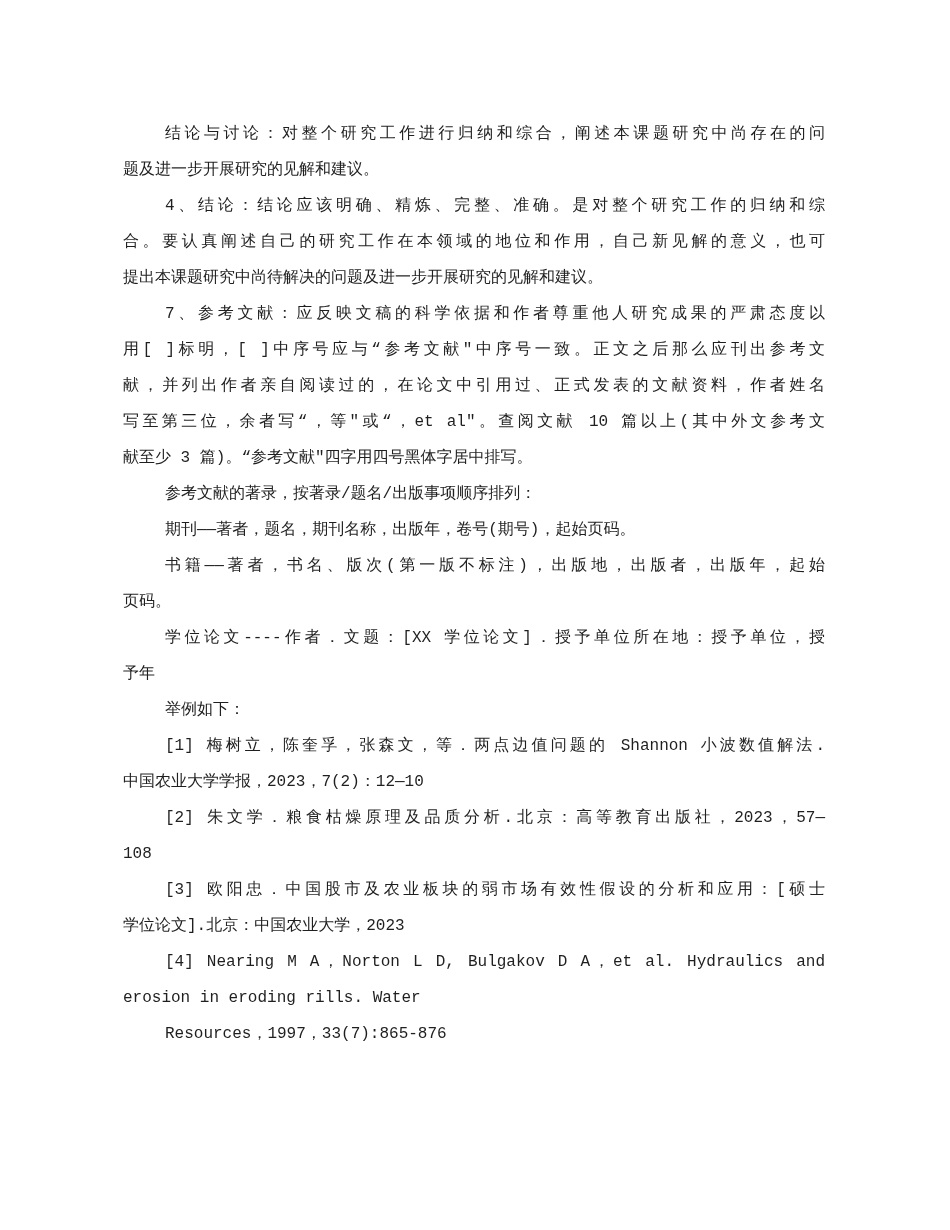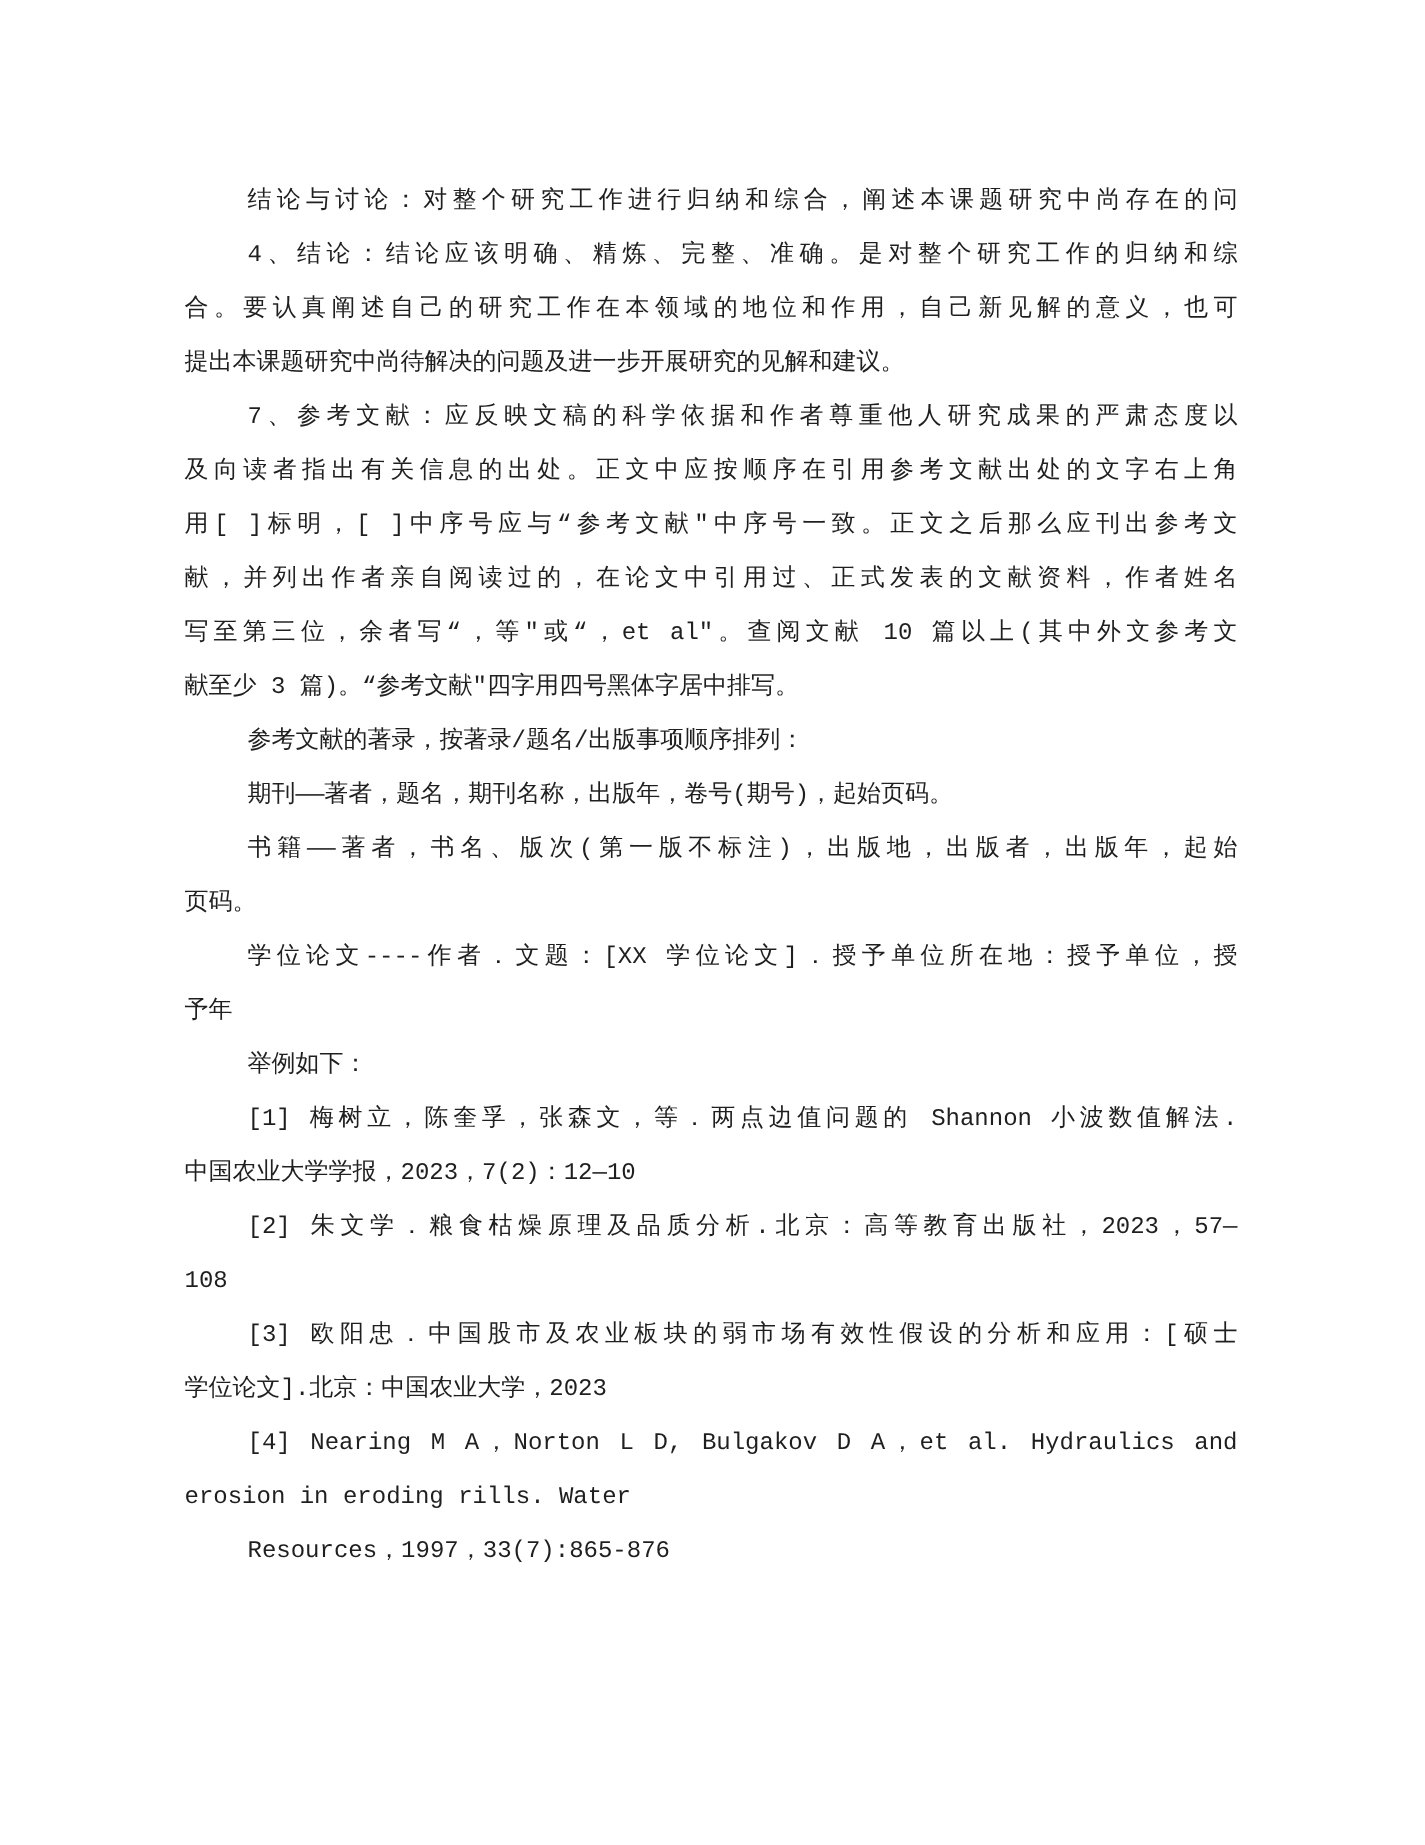--- a/index.html
+++ b/index.html
@@ -45,25 +45,25 @@
     text-align-last: justify;
     text-justify: inter-character;
   }
 </style>
 </head>
 <body>
 
 <div class="doc-page">
   <div class="doc-body">
     <div class="line ind just">结论与讨论：对整个研究工作进行归纳和综合，阐述本课题研究中尚存在的问</div>
+    <div class="line">题及进一步开展研究的见解和建议。</div>
     <div class="line ind just">4、结论：结论应该明确、精炼、完整、准确。是对整个研究工作的归纳和综</div>
     <div class="line just">合。要认真阐述自己的研究工作在本领域的地位和作用，自己新见解的意义，也可</div>
     <div class="line">提出本课题研究中尚待解决的问题及进一步开展研究的见解和建议。</div>
     <div class="line ind just">7、参考文献：应反映文稿的科学依据和作者尊重他人研究成果的严肃态度以</div>
-    <div class="line just">及向读者指出有关信息的出处。正文中应按顺序在引用参考文献出处的文字右上角</div>
     <div class="line just">用[ ]标明，[ ]中序号应与“参考文献″中序号一致。正文之后那么应刊出参考文</div>
     <div class="line just">献，并列出作者亲自阅读过的，在论文中引用过、正式发表的文献资料，作者姓名</div>
     <div class="line just">写至第三位，余者写“，等″或“，et al″。查阅文献 10 篇以上(其中外文参考文</div>
     <div class="line">献至少 3 篇)。“参考文献″四字用四号黑体字居中排写。</div>
     <div class="line ind">参考文献的著录，按著录/题名/出版事项顺序排列：</div>
     <div class="line ind">期刊——著者，题名，期刊名称，出版年，卷号(期号)，起始页码。</div>
     <div class="line ind just">书籍——著者，书名、版次(第一版不标注)，出版地，出版者，出版年，起始</div>
     <div class="line">页码。</div>
     <div class="line ind just">学位论文----作者．文题：[XX 学位论文]．授予单位所在地：授予单位，授</div>
     <div class="line">予年</div>

